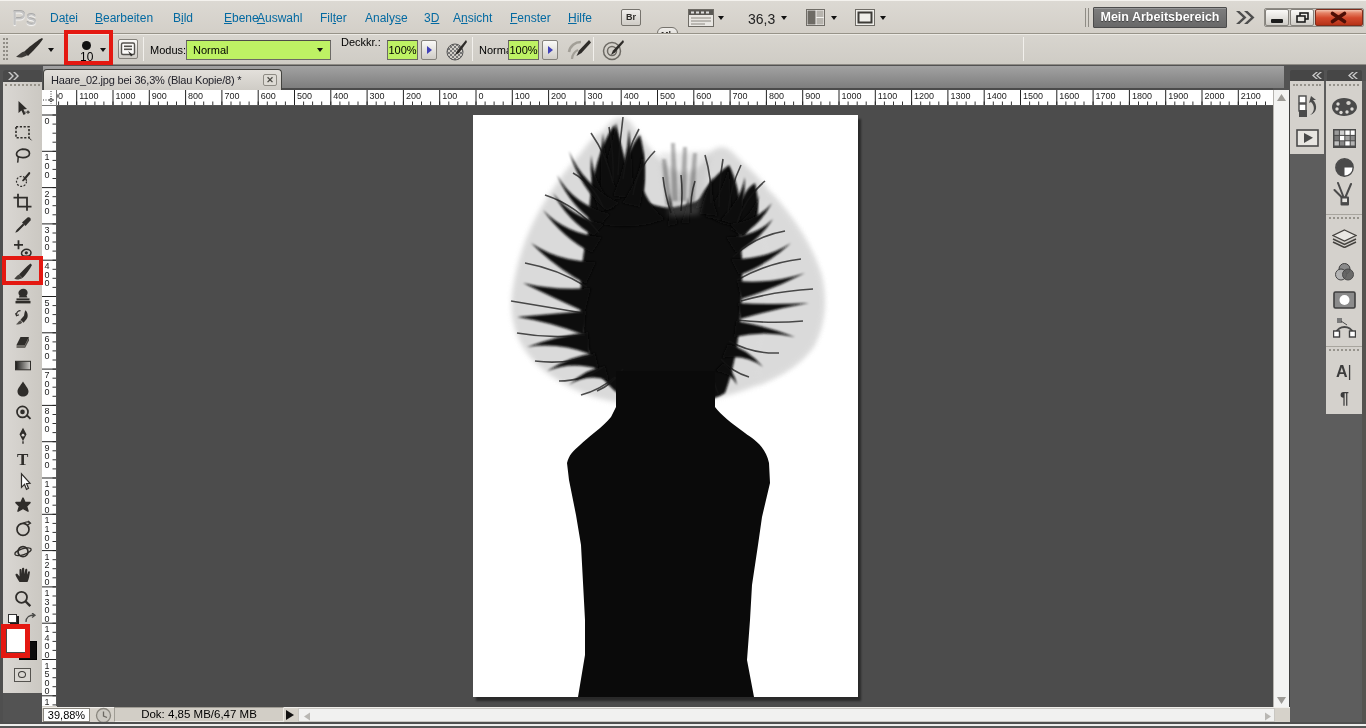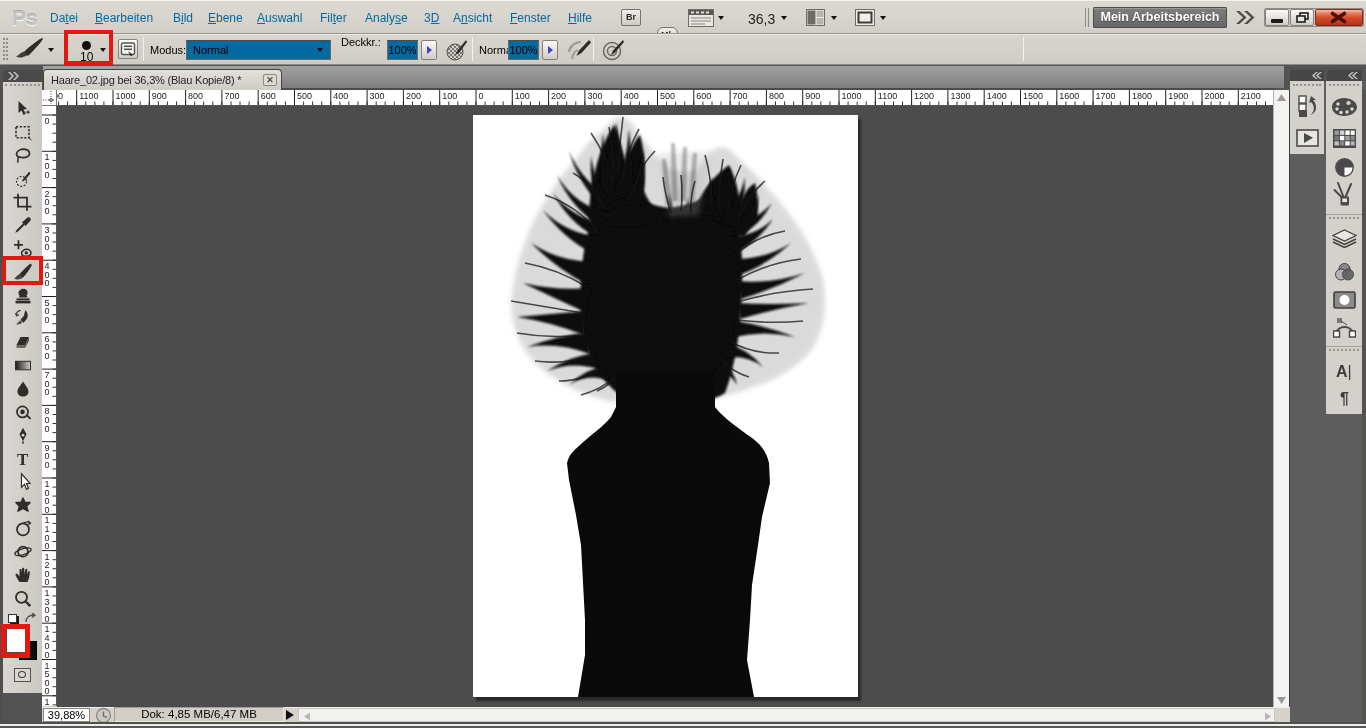--- a/index.html
+++ b/index.html
@@ -1,32 +1,32 @@
 <!DOCTYPE html>
 <html><head><meta charset="utf-8"><style>
 *{margin:0;padding:0;box-sizing:border-box}
 body{width:1366px;height:728px;overflow:hidden;font-family:"Liberation Sans",sans-serif;background:#d6d2ca}
 #app{position:relative;width:1366px;height:728px}
 .abs{position:absolute}
 .menu-item{position:absolute;top:11px;font-size:12px;color:#0369a1;white-space:nowrap}
 .vsep{position:absolute;width:1px;background:#9a968e;border-right:1px solid #f2f0ec}
 .dd{position:absolute;width:0;height:0;border-left:3.5px solid transparent;border-right:3.5px solid transparent;border-top:4px solid #111}
 .fieldlab{position:absolute;font-size:11px;color:#000}
-.wfield{position:absolute;background:#0369a1;border:1px solid #6c6a66;border-top-color:#4e4c48;font-size:11px;color:#000}
+.wfield{position:absolute;background:#bef264;border:1px solid #6c6a66;border-top-color:#4e4c48;font-size:11px;color:#000}
 .sbtn{position:absolute;background:linear-gradient(180deg,#fbfaf8,#cfccc6);border:1px solid #85827c;border-radius:2px}
 .redbox{position:absolute;border:4px solid #e41811;background:transparent;z-index:40}
 </style></head><body>
 <div id="app">
 
 <div class="abs" style="left:0;top:0;width:1366px;height:33px;background:linear-gradient(180deg,#dcd9d3,#d3cfc8);border-top:1px solid #f4f2ee"></div>
-<div class="abs" style="left:12px;top:6px;font-size:21px;font-weight:bold;color:#c3c3c3;text-shadow:0 1px 1px #fafafa, 0 -1px 0 #a9a9a9;letter-spacing:0px">Ps</div>
+<div class="abs" style="left:12px;top:6px;font-size:21px;font-weight:normal;color:#c3c3c3;text-shadow:0 1px 1px #fafafa, 0 -1px 0 #a9a9a9;letter-spacing:0px">Ps</div>
 <div class="menu-item" style="left:50px">Da<span style="text-decoration:underline">t</span>ei</div>
 <div class="menu-item" style="left:95px"><span style="text-decoration:underline">B</span>earbeiten</div>
 <div class="menu-item" style="left:173px">B<span style="text-decoration:underline">i</span>ld</div>
-<div class="menu-item" style="left:208px"><span style="text-decoration:underline">E</span>bene</div>
+<div class="menu-item" style="left:224px"><span style="text-decoration:underline">E</span>bene</div>
 <div class="menu-item" style="left:257px"><span style="text-decoration:underline">A</span>uswahl</div>
 <div class="menu-item" style="left:320px">Fil<span style="text-decoration:underline">t</span>er</div>
 <div class="menu-item" style="left:365px">Analy<span style="text-decoration:underline">s</span>e</div>
 <div class="menu-item" style="left:424px">3<span style="text-decoration:underline">D</span></div>
 <div class="menu-item" style="left:453px">A<span style="text-decoration:underline">n</span>sicht</div>
 <div class="menu-item" style="left:510px"><span style="text-decoration:underline">F</span>enster</div>
 <div class="menu-item" style="left:568px"><span style="text-decoration:underline">H</span>ilfe</div>
 <div class="abs" style="left:621px;top:9px;width:20px;height:17px;background:linear-gradient(180deg,#efedea,#cfccc6);border:1px solid #76736d;border-radius:2px;font-size:9px;font-weight:bold;color:#2e2c29;text-align:center;line-height:15px">Br</div>
 <div class="abs" style="left:657px;top:27px;width:21px;height:17px;background:linear-gradient(180deg,#efedea,#cfccc6);border:1px solid #76736d;border-radius:6px;font-size:9px;font-weight:bold;color:#2e2c29;text-align:center;line-height:15px">Mb</div>
 <svg class="abs" style="left:688px;top:9px" width="26" height="18" xmlns="http://www.w3.org/2000/svg">

